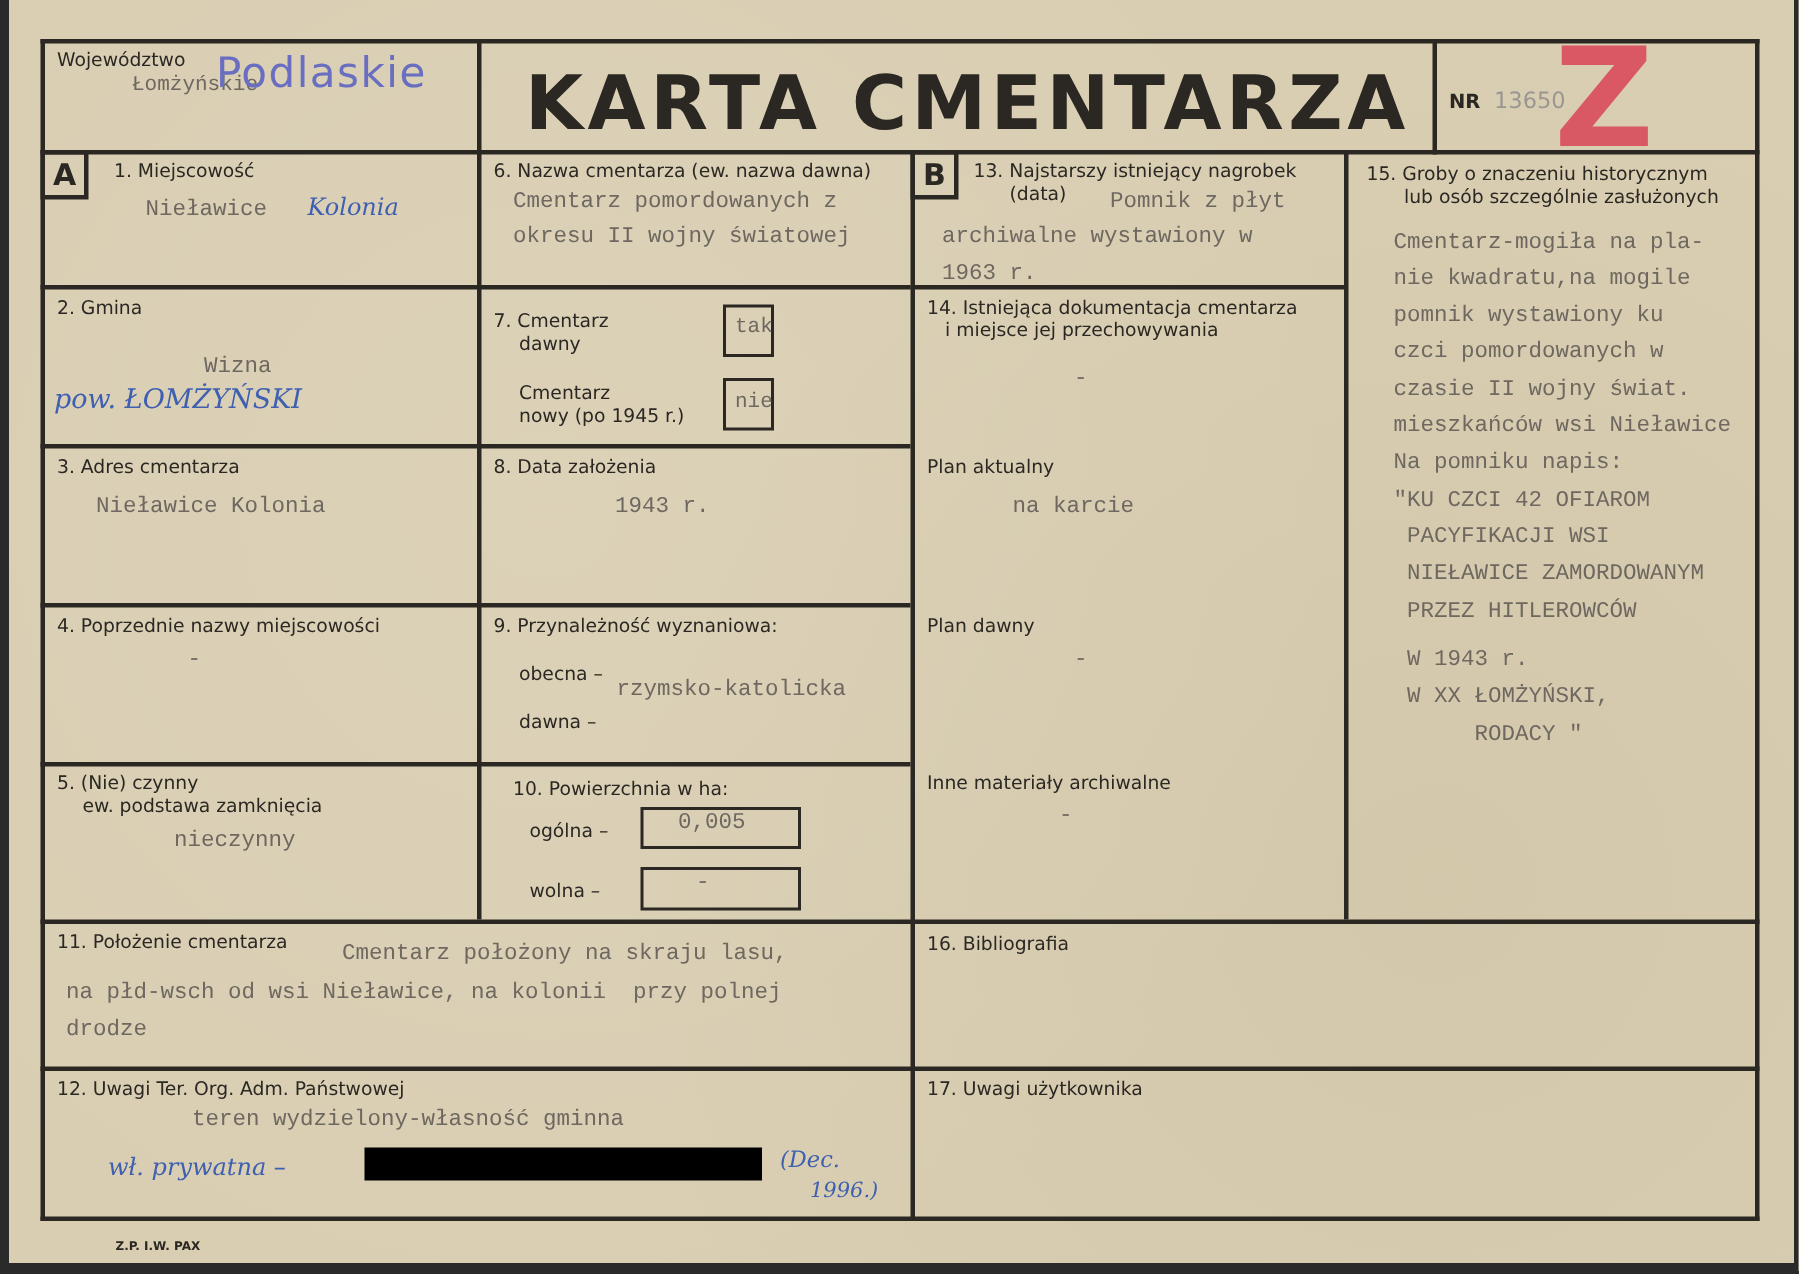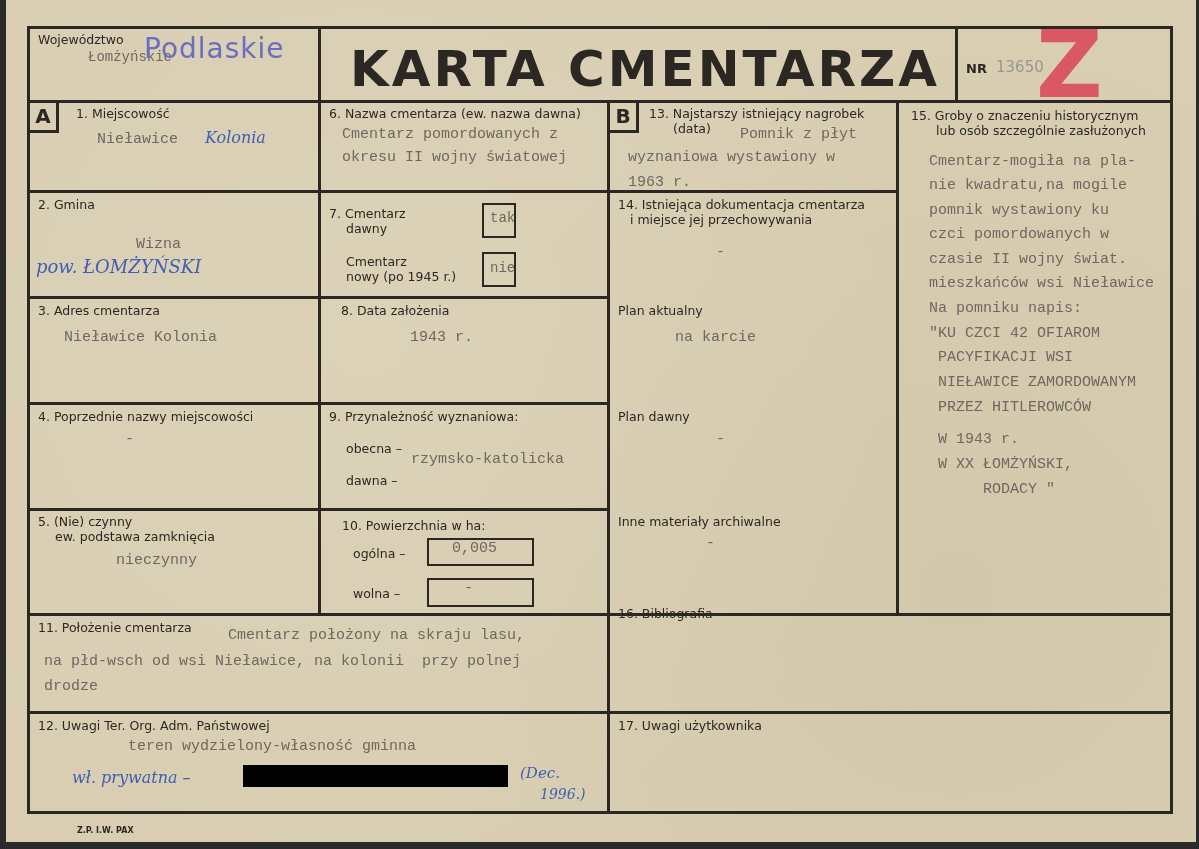--- a/index.html
+++ b/index.html
@@ -130,21 +130,21 @@
 <div class="label" style="left:329px; top:206px;">7. Cmentarz</div>
 <div class="label" style="left:346px; top:221px;">dawny</div>
 <div class="smallbox" style="left:482px; top:203px; width:30px; height:31px;"></div>
 <div class="type" style="left:490px; top:206px; font-size:14px;">tak</div>
 
 <div class="label" style="left:346px; top:254px;">Cmentarz</div>
 <div class="label" style="left:346px; top:269px;">nowy (po 1945 r.)</div>
 <div class="smallbox" style="left:482px; top:252px; width:30px; height:31px;"></div>
 <div class="type" style="left:490px; top:256px; font-size:14px;">nie</div>
 
-<div class="label" style="left:329px; top:303px;margin-left:12px;">8. Data założenia</div>
+<div class="label" style="left:329px; top:303px;">8. Data założenia</div>
 <div class="type" style="left:410px; top:326px;">1943 r.</div>
 
 <div class="label" style="left:329px; top:409px;">9. Przynależność wyznaniowa:</div>
 <div class="label" style="left:346px; top:441px;">obecna –</div>
 <div class="type" style="left:411px; top:448px;">rzymsko-katolicka</div>
 <div class="label" style="left:346px; top:473px;">dawna –</div>
 
 <div class="label" style="left:329px; top:518px;margin-left:13px;">10. Powierzchnia w ha:</div>
 <div class="label" style="left:353px; top:546px;">ogólna –</div>
 <div class="smallbox" style="left:427px; top:538px; width:103px; height:24px;"></div>
@@ -163,21 +163,21 @@
 <div class="hand" style="left:72px; top:768px;">wł. prywatna –</div>
 <div class="redact" style="left:243px; top:765px; width:265px; height:22px;"></div>
 <div class="hand" style="left:520px; top:764px; font-size:15px;">(Dec.</div>
 <div class="hand" style="left:540px; top:786px; font-size:14px;">1996.)</div>
 
 <div class="boxletter" style="left:607px; top:100px;">B</div>
 
 <div class="label" style="left:649px; top:106px;">13. Najstarszy istniejący nagrobek</div>
 <div class="label" style="left:673px; top:121px;">(data)</div>
 <div class="type" style="left:740px; top:123px;">Pomnik z płyt</div>
-<div class="type" style="left:628px; top:146px;">wyznaniowa wystawiony w</div>
+<div class="type" style="left:628px; top:146px;">archiwalne wystawiony w</div>
 <div class="type" style="left:628px; top:171px;">1963 r.</div>
 
 <div class="label" style="left:618px; top:197px;">14. Istniejąca dokumentacja cmentarza</div>
 <div class="label" style="left:630px; top:212px;">i miejsce jej przechowywania</div>
 <div class="type" style="left:716px; top:241px;">-</div>
 
 <div class="label" style="left:618px; top:303px;">Plan aktualny</div>
 <div class="type" style="left:675px; top:326px;">na karcie</div>
 
 <div class="label" style="left:618px; top:409px;">Plan dawny</div>
@@ -196,16 +196,16 @@
 <div class="type" style="left:929px; top:272px;">mieszkańców wsi Nieławice</div>
 <div class="type" style="left:929px; top:297px;">Na pomniku napis:</div>
 <div class="type" style="left:929px; top:322px;">"KU CZCI 42 OFIAROM</div>
 <div class="type" style="left:929px; top:346px;"> PACYFIKACJI WSI</div>
 <div class="type" style="left:929px; top:371px;"> NIEŁAWICE ZAMORDOWANYM</div>
 <div class="type" style="left:929px; top:396px;"> PRZEZ HITLEROWCÓW</div>
 <div class="type" style="left:929px; top:428px;"> W 1943 r.</div>
 <div class="type" style="left:929px; top:453px;"> W XX ŁOMŻYŃSKI,</div>
 <div class="type" style="left:929px; top:478px;">      RODACY "</div>
 
-<div class="label" style="left:618px; top:606px;">16. Bibliografia</div>
+<div class="label" style="left:618px; top:621px;">16. Bibliografia</div>
 <div class="label" style="left:618px; top:718px;">17. Uwagi użytkownika</div>
 
 <div class="footer" style="left:31px; top:826px;margin-left:46px;">Z.P. I.W. PAX</div>
 
 </body></html>

